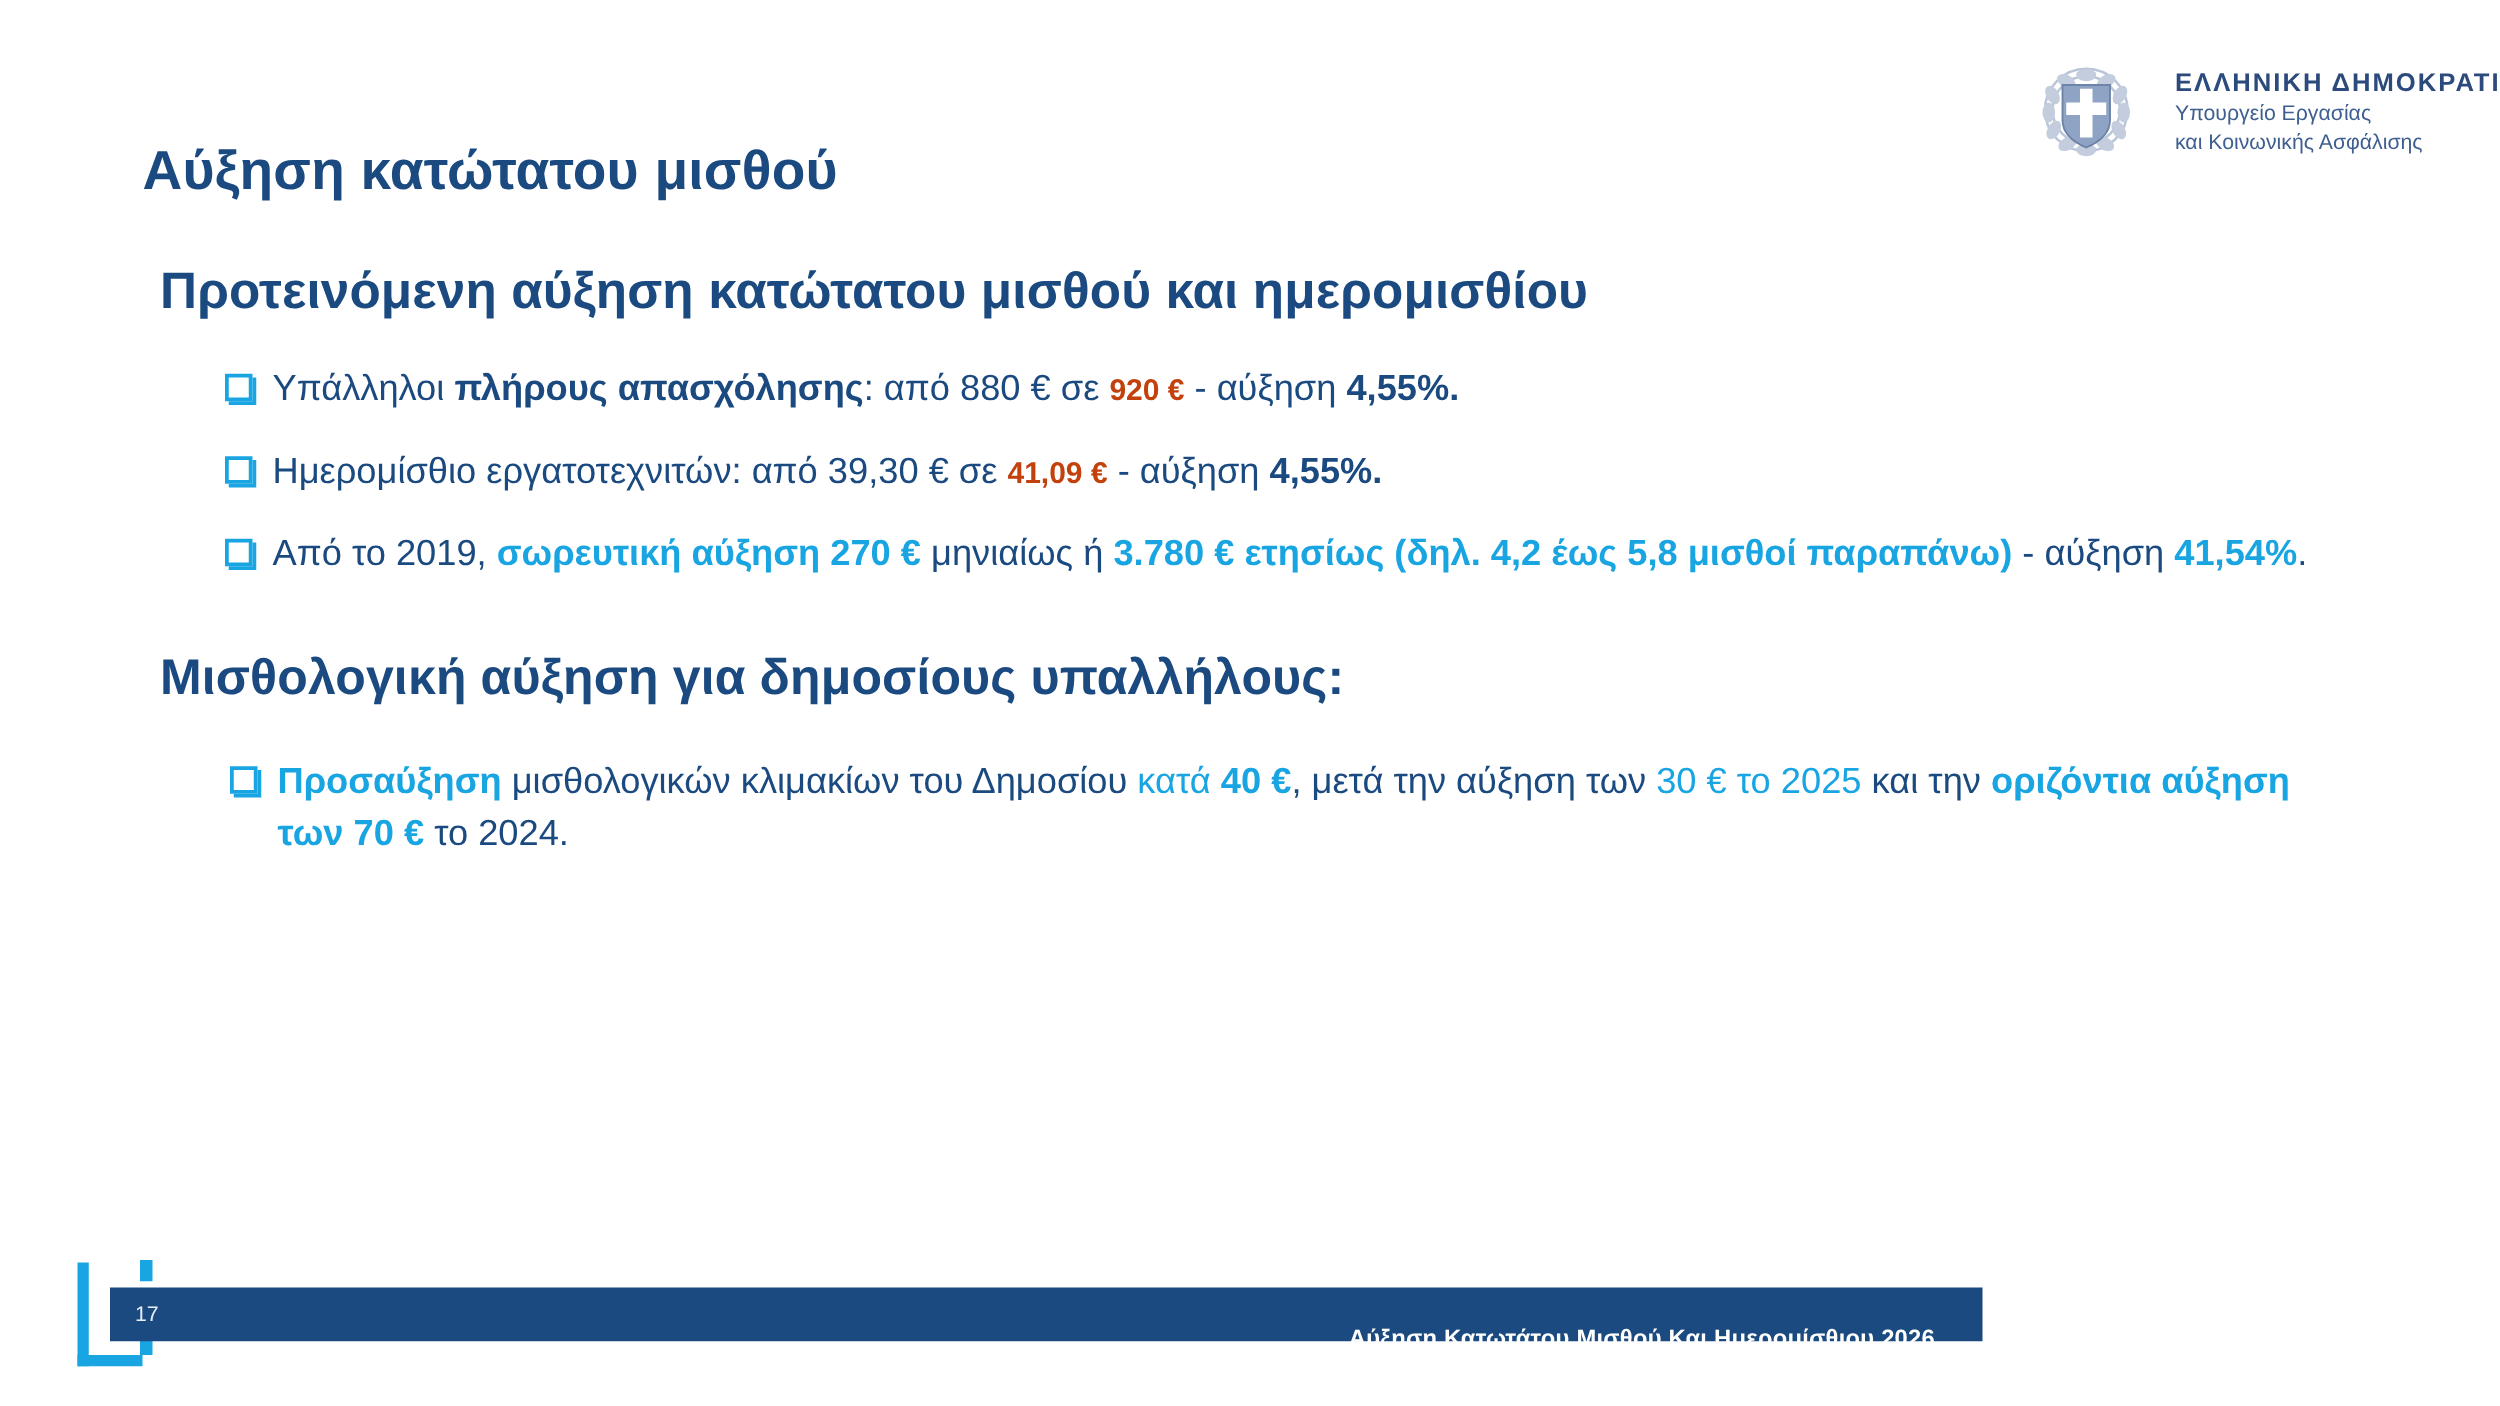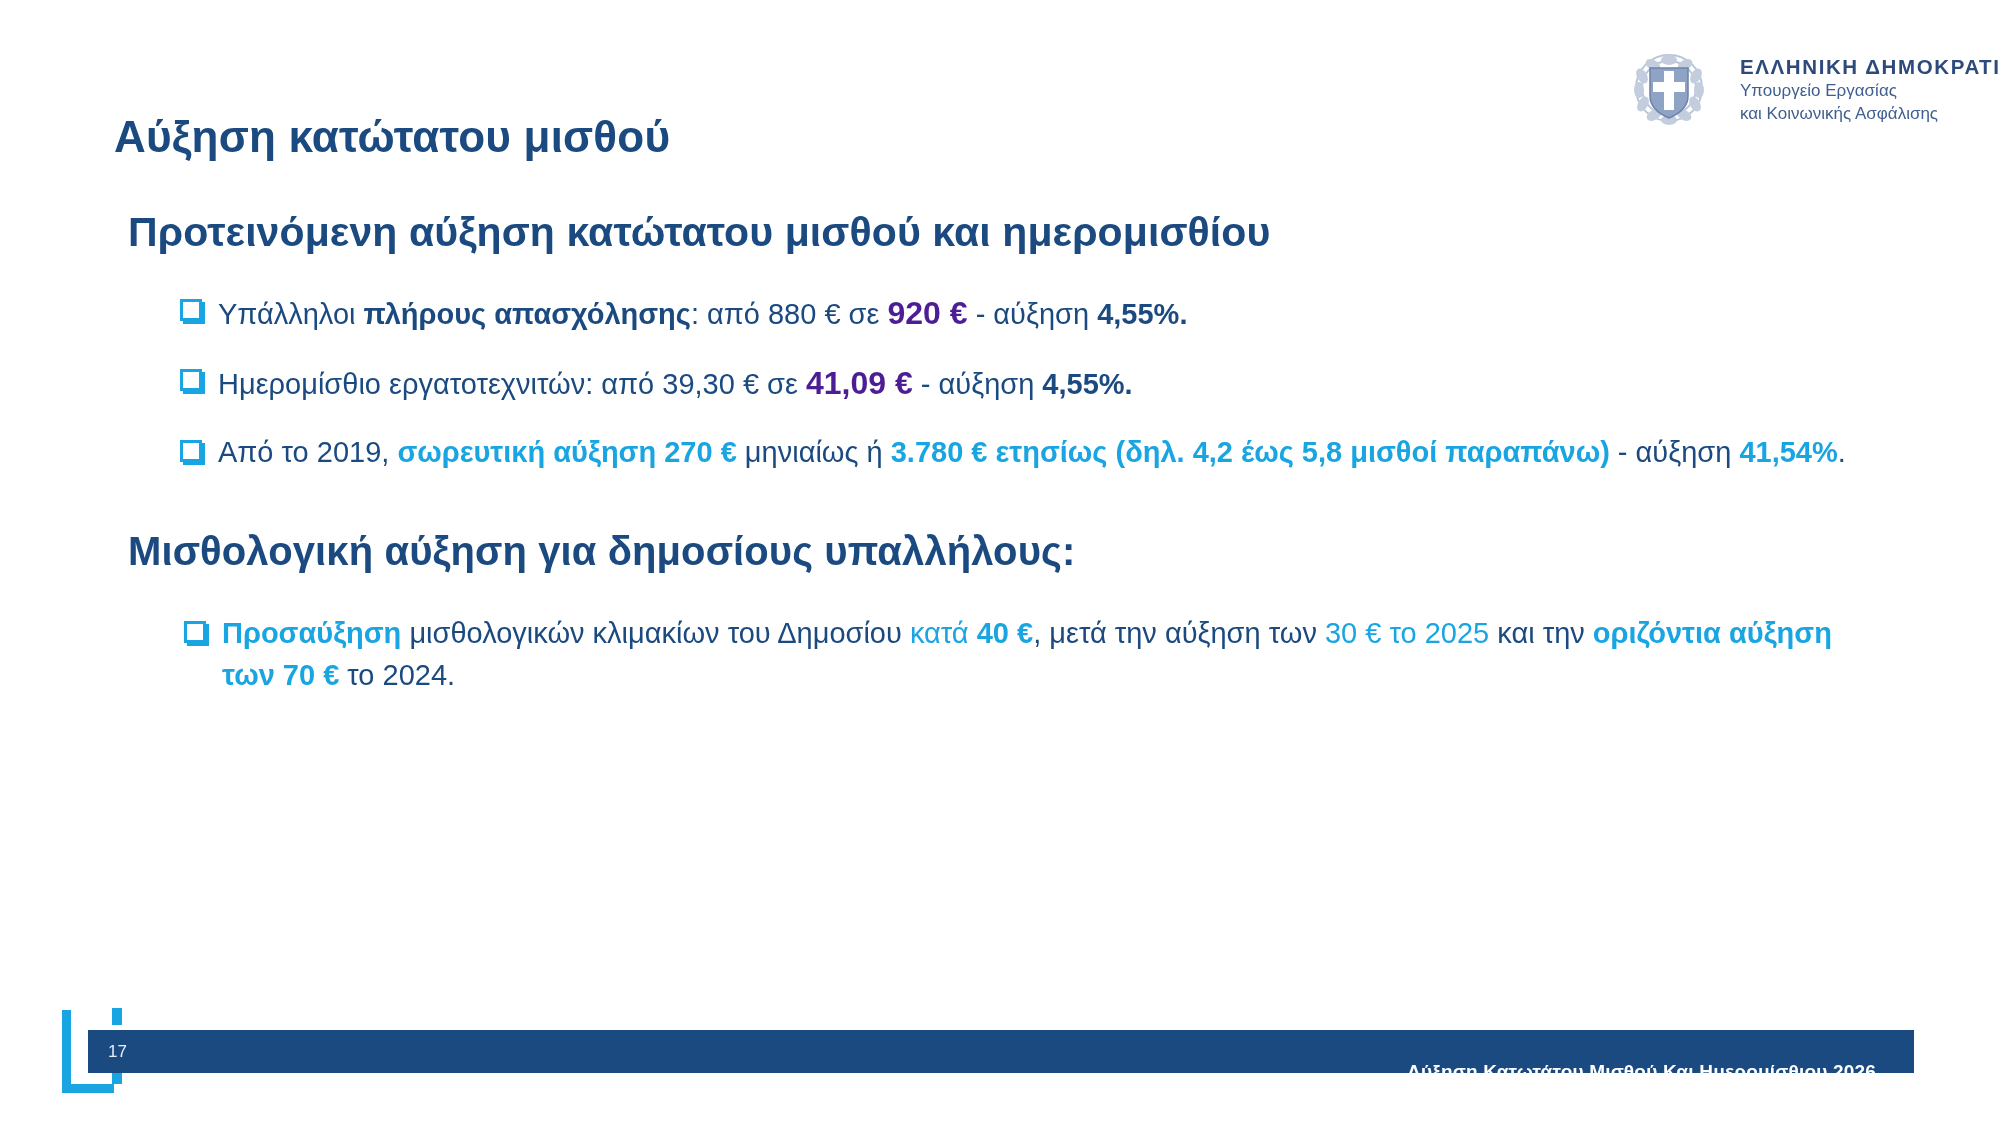--- a/index.html
+++ b/index.html
@@ -97,28 +97,28 @@
     border: 3px solid #18a5e2;
     background: #ffffff;
     box-shadow: 3px 3px 0 0 #18a5e2;
   }
 
   .bullet-text { flex: 1; }
   .navy     { color: #1b4a80; }
   .cyan     { color: #18a5e2; }
   .cyan-b   { color: #18a5e2; font-weight: bold; }
   .navy-b   { color: #1b4a80; font-weight: bold; }
-  .big-cyan { color: #4c1d95; font-weight: bold; font-size: 32px; }
+  .big-cyan { color: #c2410c; font-weight: bold; font-size: 24px; }
 
   
   .footer-bar {
     position: absolute;
     left: 88px;
     bottom: 52px;
-    width: 1826px;
+    width: 1498px;
     height: 43px;
     background: #1b4a80;
     display: flex;
     align-items: center;
   }
   .page-num {
     color: #e8eef6;
     font-size: 17px;
     margin-left: 20px;
   }

